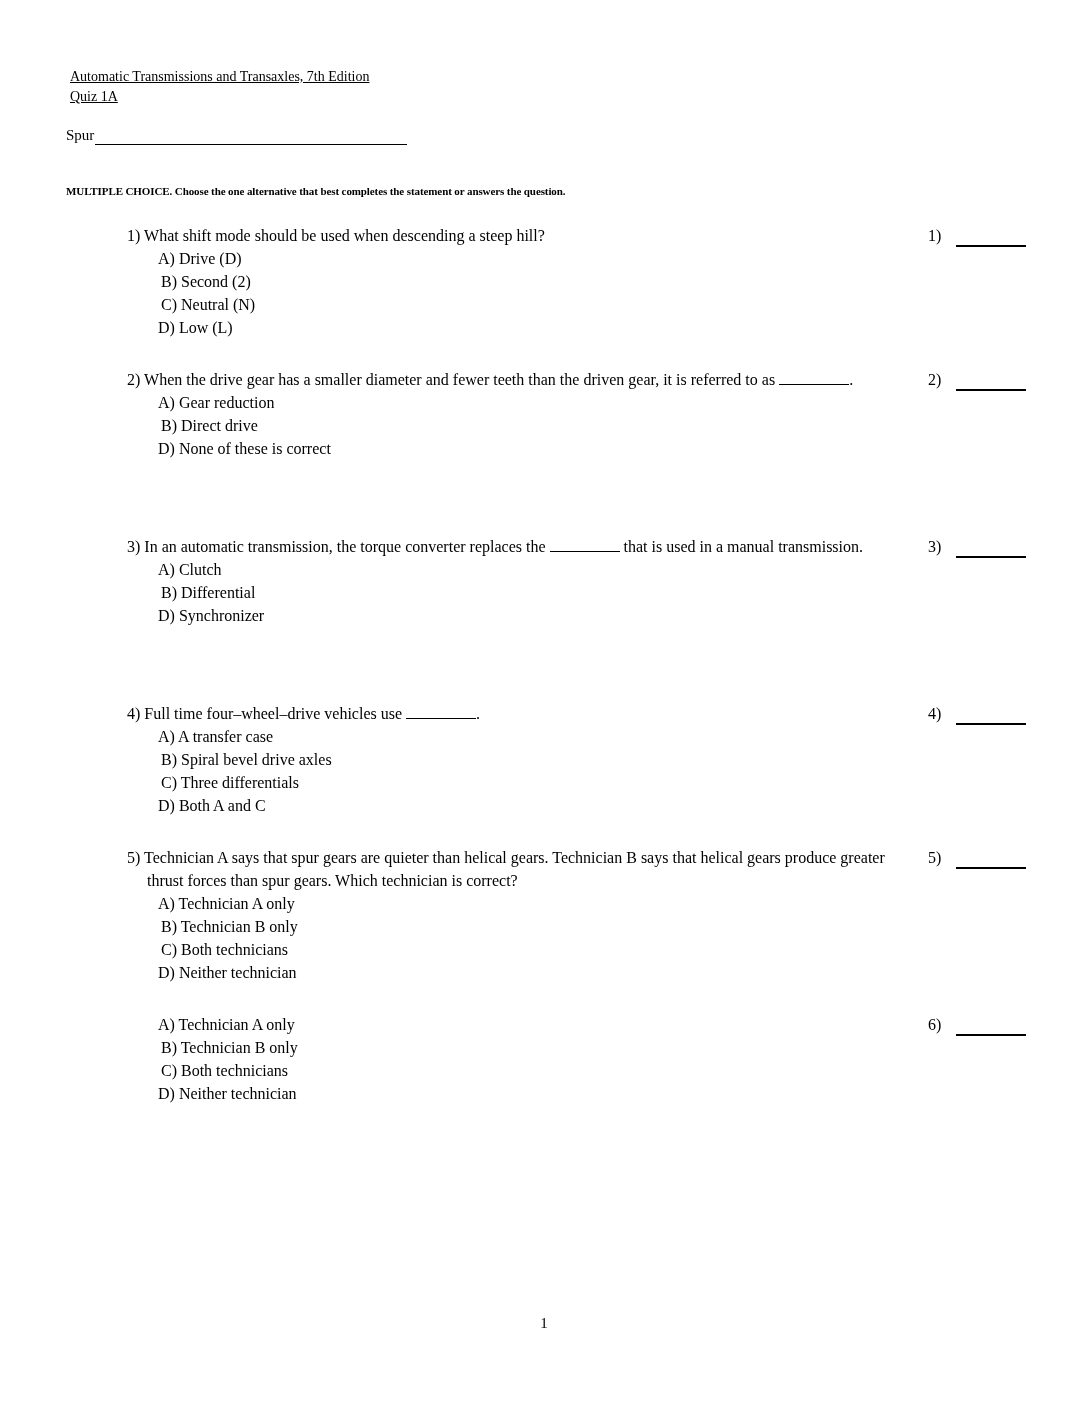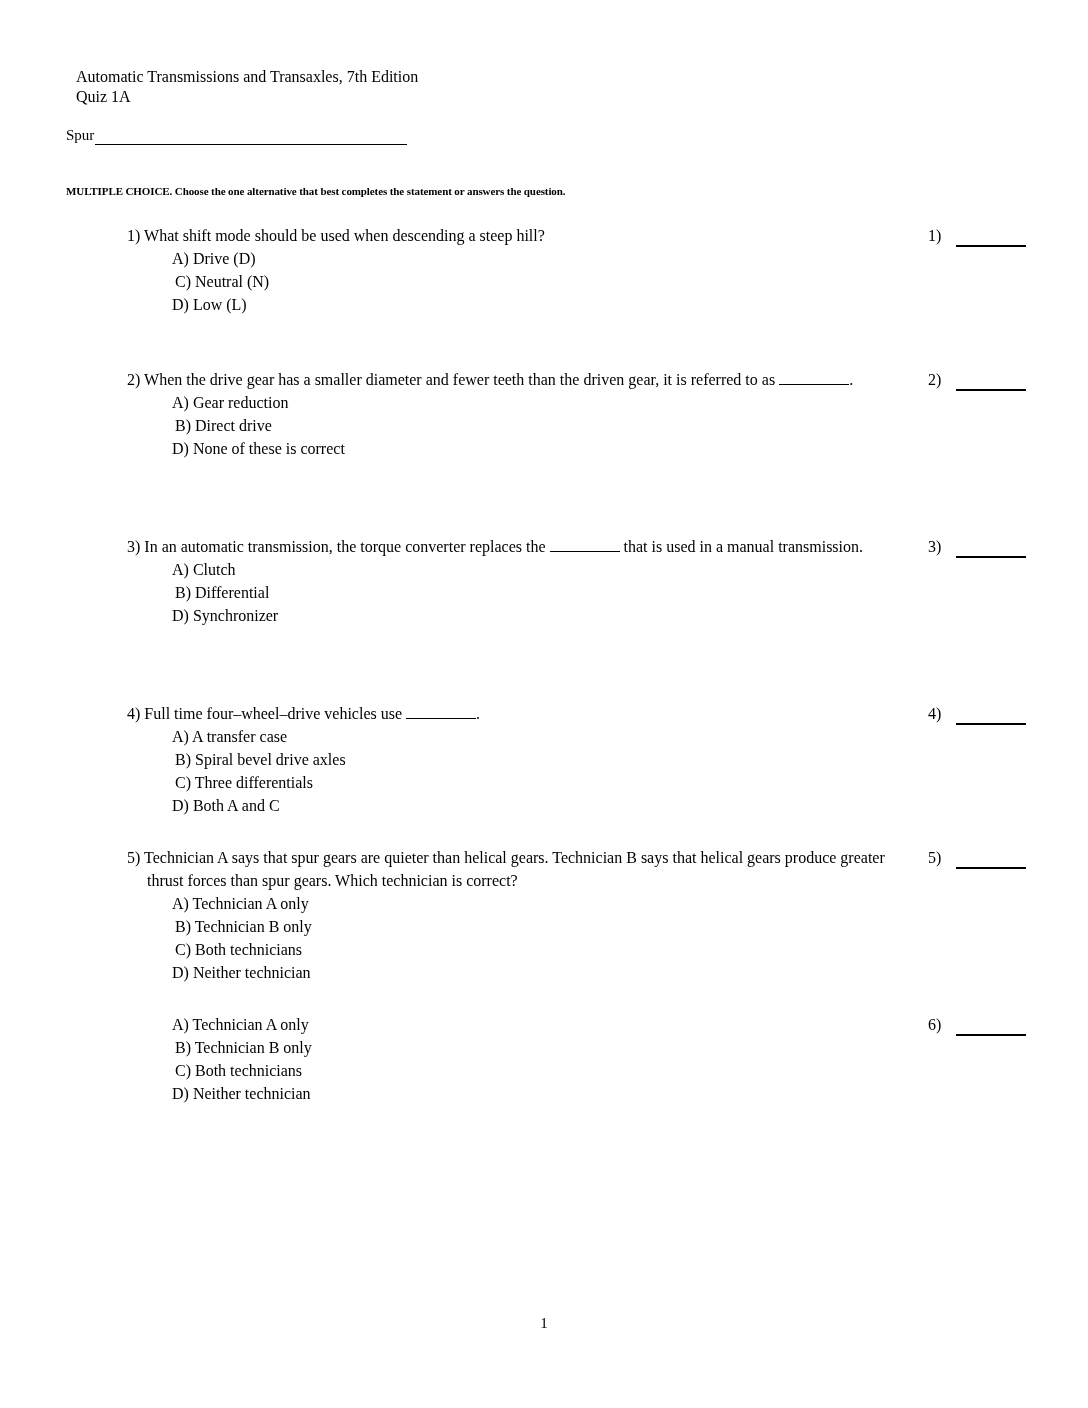--- a/index.html
+++ b/index.html
@@ -10,24 +10,25 @@
     body {
       width: 1088px;
       height: 1408px;
       position: relative;
       overflow: hidden;
       color: #000;
       font-family: "Liberation Serif", "DejaVu Serif", serif;
     }
     .header-line {
       position: absolute;
-      left: 76px;
-      font-size: 16px;
+      left: 70px;
+      font-size: 14px;
       line-height: 20px;
       white-space: nowrap;
+      text-decoration: underline;
     }
     #book-title { top: 67px; }
     #quiz-title { top: 87px; }
     #name-row {
       position: absolute;
       left: 66px;
       top: 125px;
       font-size: 15px;
       line-height: 20px;
       display: flex;
@@ -63,21 +64,21 @@
       width: 775px;
     }
     .blank-inline {
       display: inline-block;
       width: 70px;
       border-bottom: 1px solid #000;
       height: 14px;
       vertical-align: baseline;
     }
     .options {
-      margin-left: 45px;
+      margin-left: 31px;
     }
     .option {
       white-space: nowrap;
     }
     .option.b, .option.c { padding-left: 3px; }
     .answer-slot {
       position: absolute;
       left: 928px;
       font-size: 16px;
       line-height: 23px;
@@ -117,20 +118,21 @@
 
   <div id="instructions">MULTIPLE CHOICE.  Choose the one alternative that best completes the statement or answers the question.</div>
 
   <div class="question" style="top:224px;">
     <div class="q-stem">
       <span>1)</span>
       <span>What shift mode should be used when descending a steep hill?</span>
     </div>
     <div class="options">
       <div class="option a">A) Drive (D)</div>
+      <div class="option b">B) Second (2)</div>
       <div class="option c">C) Neutral (N)</div>
       <div class="option d">D) Low (L)</div>
     </div>
   </div>
   <div class="answer-slot" style="top:224px;">
     <span class="answer-num">1)</span>
     <span class="answer-line"></span>
   </div>
 
   <div class="question" style="top:368px;">

